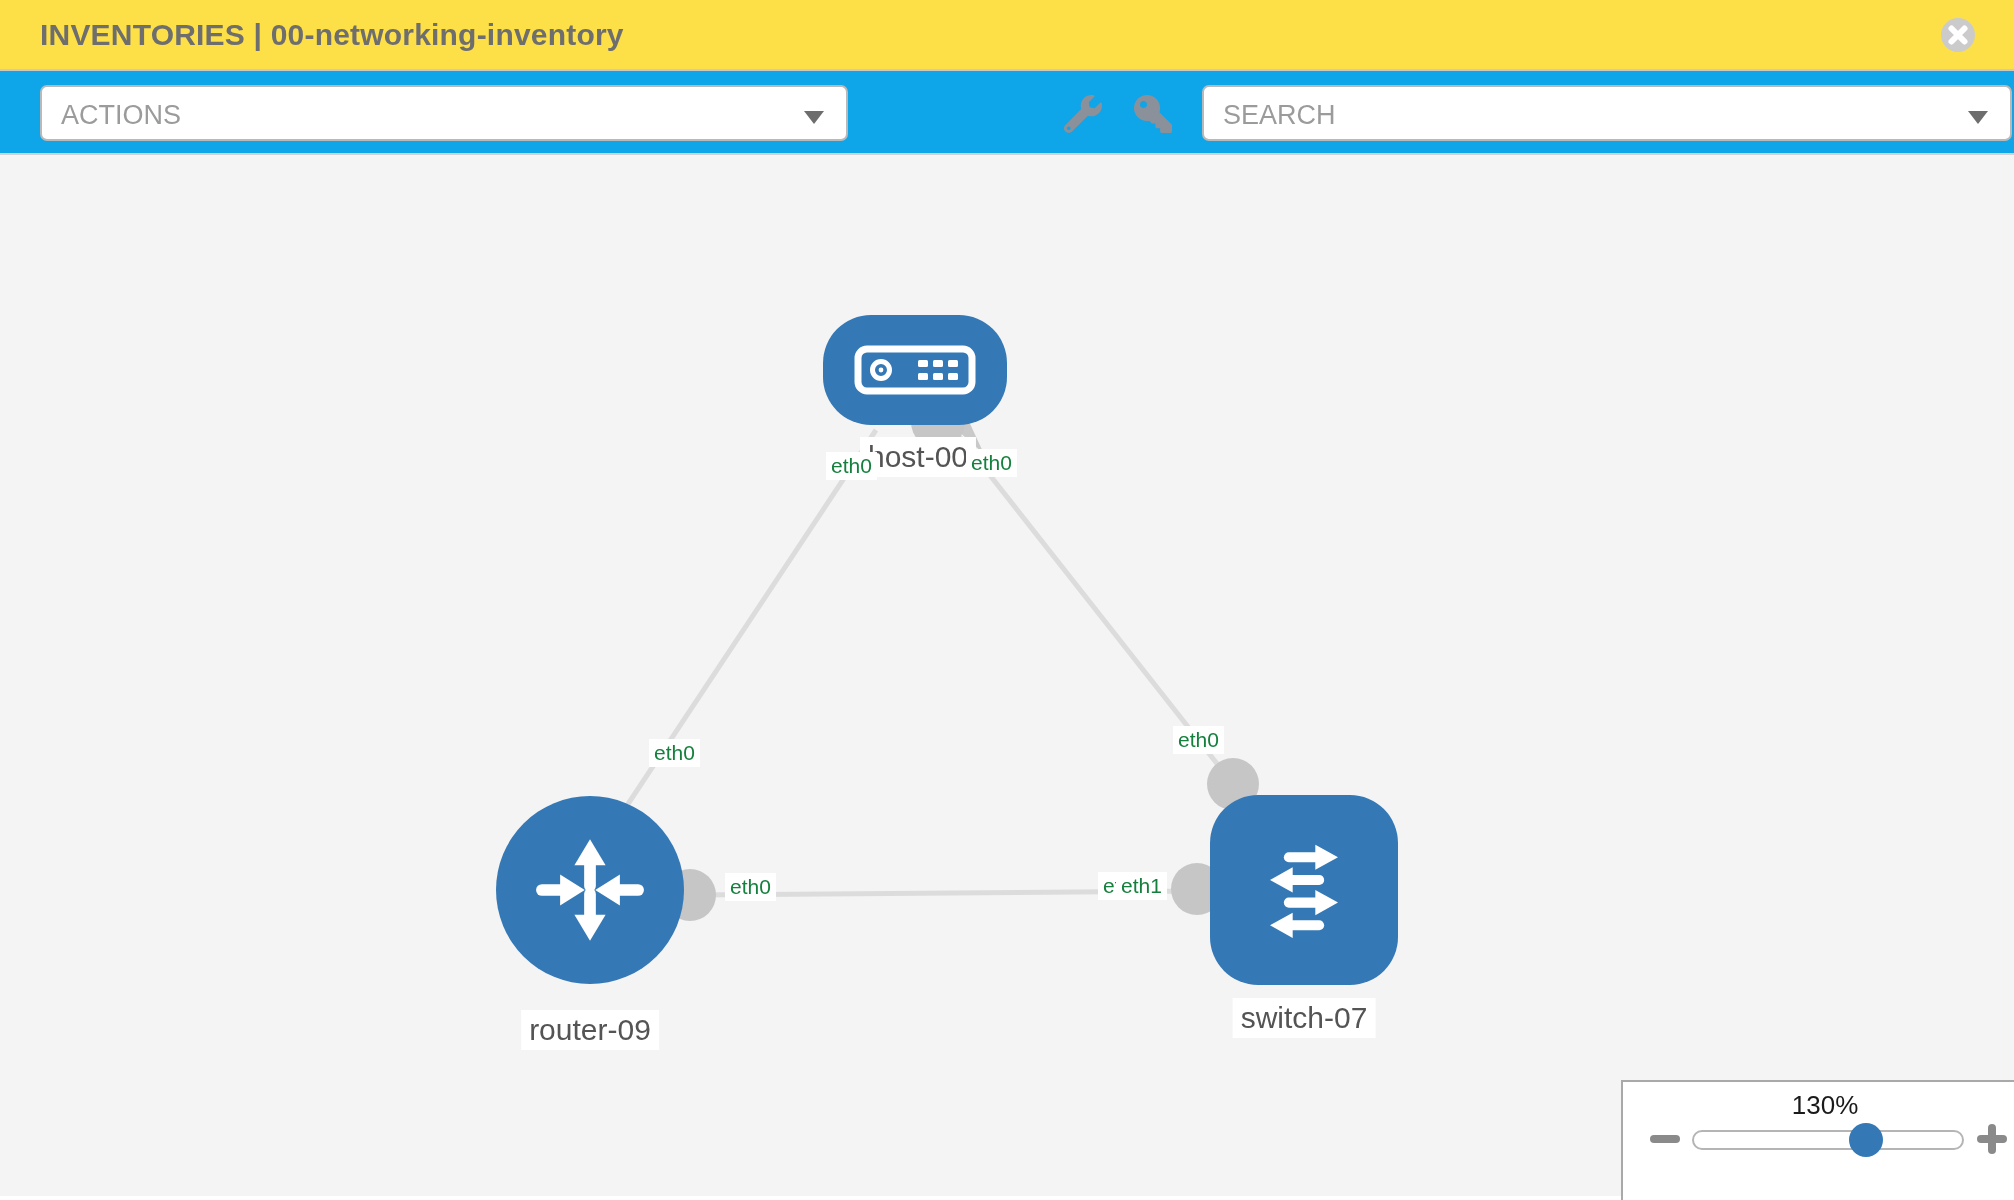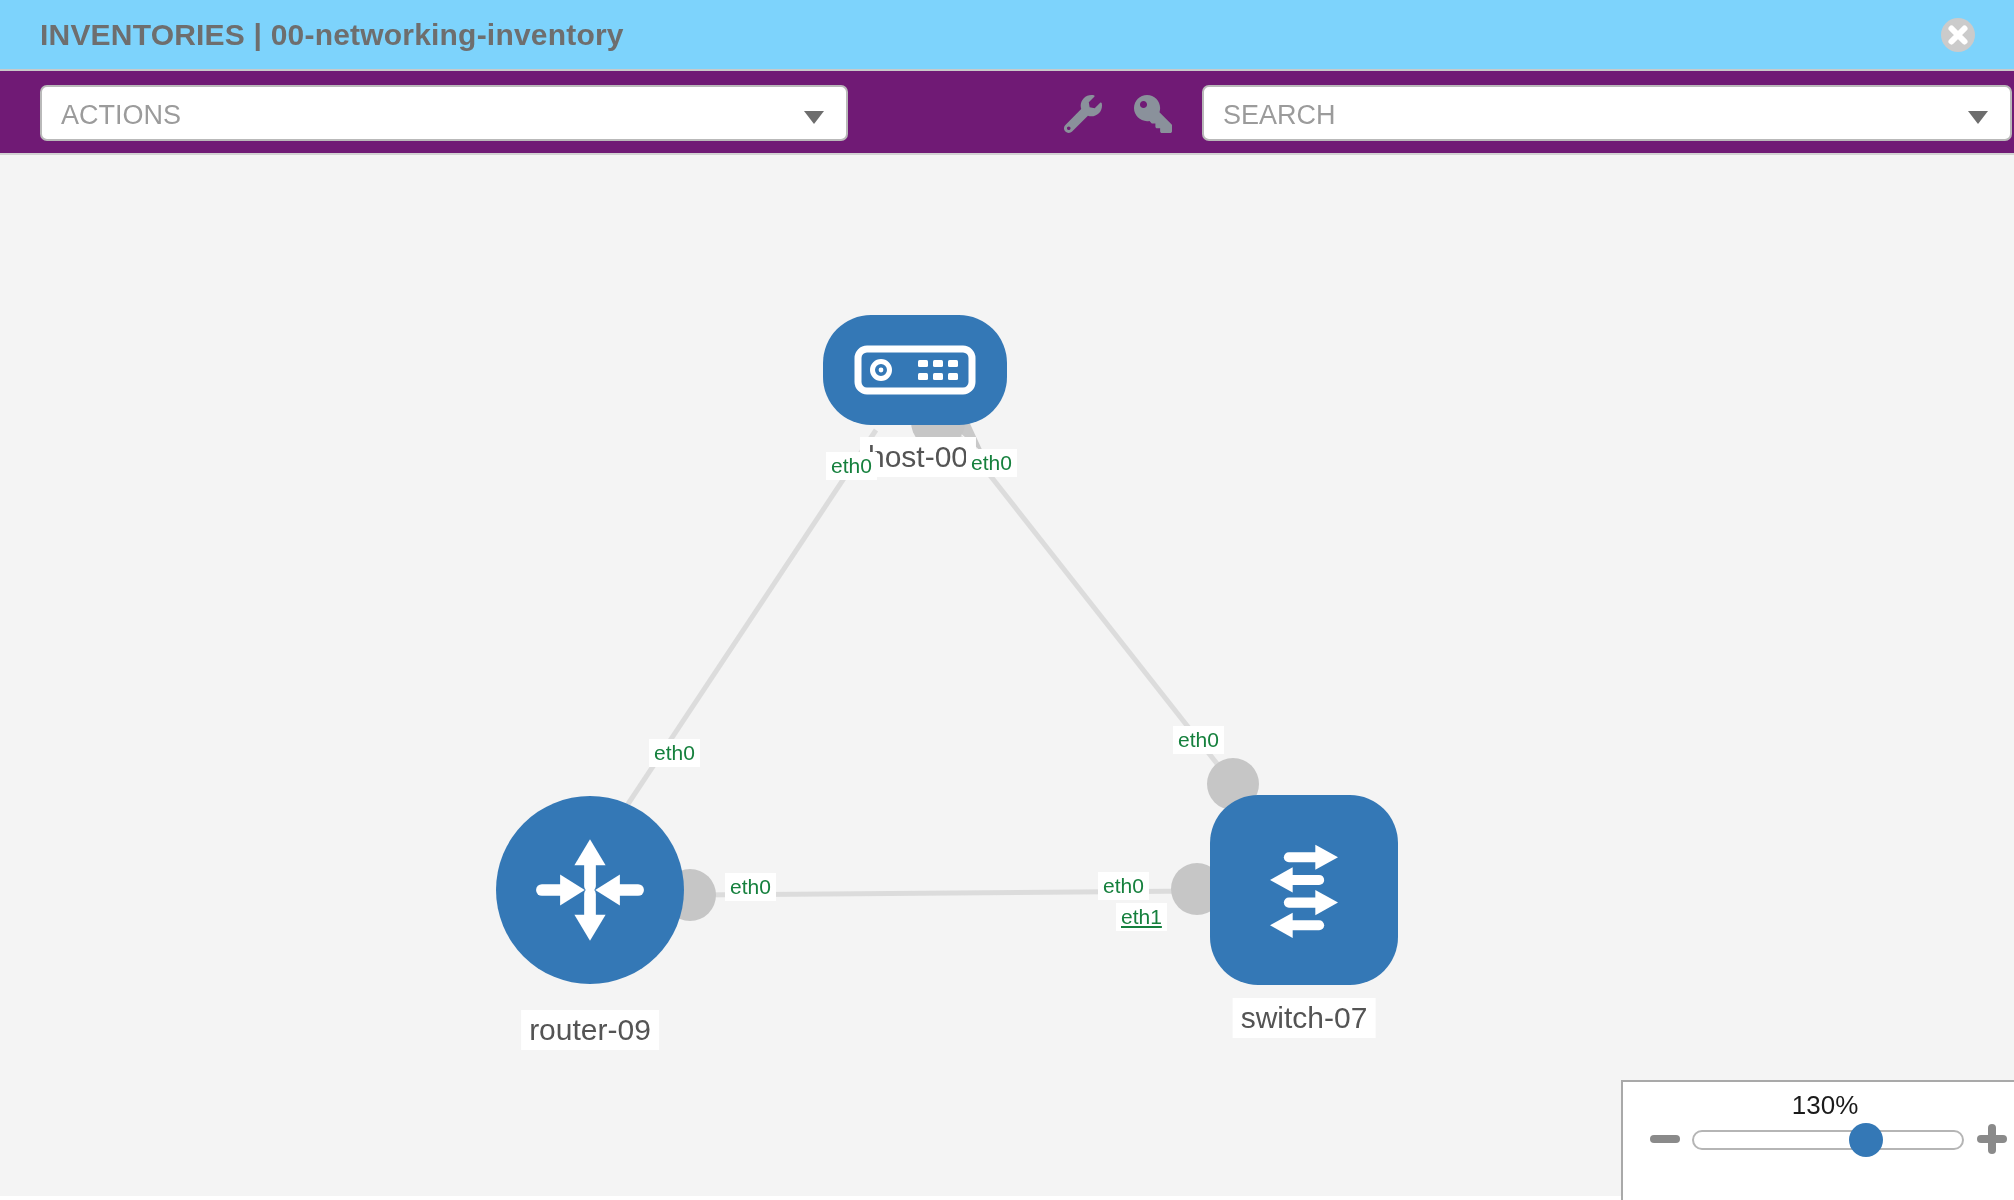--- a/index.html
+++ b/index.html
@@ -1,25 +1,25 @@
 <!DOCTYPE html>
 <html><head>
 <meta charset="utf-8">
 <style>
   * { margin:0; padding:0; box-sizing:border-box; }
   html,body { width:2014px; height:1200px; overflow:hidden;
     font-family:"Liberation Sans", sans-serif; background:#fff; }
 
   
-  .header { position:relative; height:71px; background:#7dd3fc; border-bottom:2px solid #c9c9c9; }
+  .header { position:relative; height:71px; background:#fde047; border-bottom:2px solid #c9c9c9; }
   .header-title { position:absolute; left:40px; top:18px; font-size:30px; font-weight:700; color:#6e6e6e; letter-spacing:0.2px; }
   .close-btn { position:absolute; right:38px; top:17px; width:36px; height:36px; cursor:pointer; }
 
   
-  .toolbar { position:relative; height:84px; background:#701a75; border-bottom:2px solid #d2d2d2; }
+  .toolbar { position:relative; height:84px; background:#0ea5e9; border-bottom:2px solid #d2d2d2; }
   .dd-box { position:absolute; top:14px; height:56px; background:#fff; border:2px solid #b9b9b9; border-radius:7px; }
   .dd-actions { left:40px; width:808px; }
   .dd-search  { left:1202px; width:810px;padding-left:20px; }
   .dd-text { position:absolute; left:19px; top:13px; font-size:27px; color:#9b9b9b; }
   .caret { position:absolute; right:22px; top:24px; width:0; height:0;
     border-left:10px solid transparent; border-right:10px solid transparent; border-top:13px solid #6d6d6d; }
   .tool-icon { position:absolute; top:24px; width:38px; height:38px; cursor:pointer; }
   .tool-wrench { left:1064px; }
   .tool-key { left:1134px; }
 
@@ -37,21 +37,21 @@
   .lbl-router { left:590px; top:855px; }
   .lbl-switch { left:1304px; top:843px; }
 
   .if-label { position:absolute; background:#fff; color:#15803d; font-size:21px; padding:2px 5px; white-space:nowrap; }
   .if-host-left    { left:826px; top:297px; }
   .if-host-right   { left:966px; top:294px; }
   .if-router-up    { left:649px; top:584px; }
   .if-router-right { left:725px; top:718px; }
   .if-switch-top   { left:1173px; top:571px; }
   .if-switch-hid   { left:1098px; top:717px; }
-  .if-switch-eth1  { left:1116px; top:748px;text-decoration:underline; }
+  .if-switch-eth1  { left:1116px; top:717px; }
 
   
   .zoom-panel { position:absolute; left:1621px; top:925px; width:400px; height:130px; background:#fff; border:2px solid #a9a9a9; }
   .zoom-level { position:absolute; left:202px; top:8px; transform:translateX(-50%); font-size:26px; color:#1a1a1a; }
   .zoom-minus { position:absolute; left:27px; top:53px; width:30px; height:8px; background:#8a8a8a; border-radius:4px; cursor:pointer; }
   .zoom-plus { position:absolute; left:352px; top:40px; width:34px; height:34px; cursor:pointer; }
   .zoom-plus::before { content:""; position:absolute; left:2px; top:13px; width:30px; height:8px; background:#8a8a8a; border-radius:4px; }
   .zoom-plus::after  { content:""; position:absolute; left:13px; top:2px; width:8px; height:30px; background:#8a8a8a; border-radius:4px; }
   .zoom-track { position:absolute; left:69px; top:48px; width:272px; height:20px; background:#fff; border:2px solid #b5b5b5; border-radius:11px; cursor:pointer; }
   .zoom-handle { position:absolute; left:155px; top:-9px; width:34px; height:34px; border-radius:50%; background:#3478b6; cursor:grab; }

